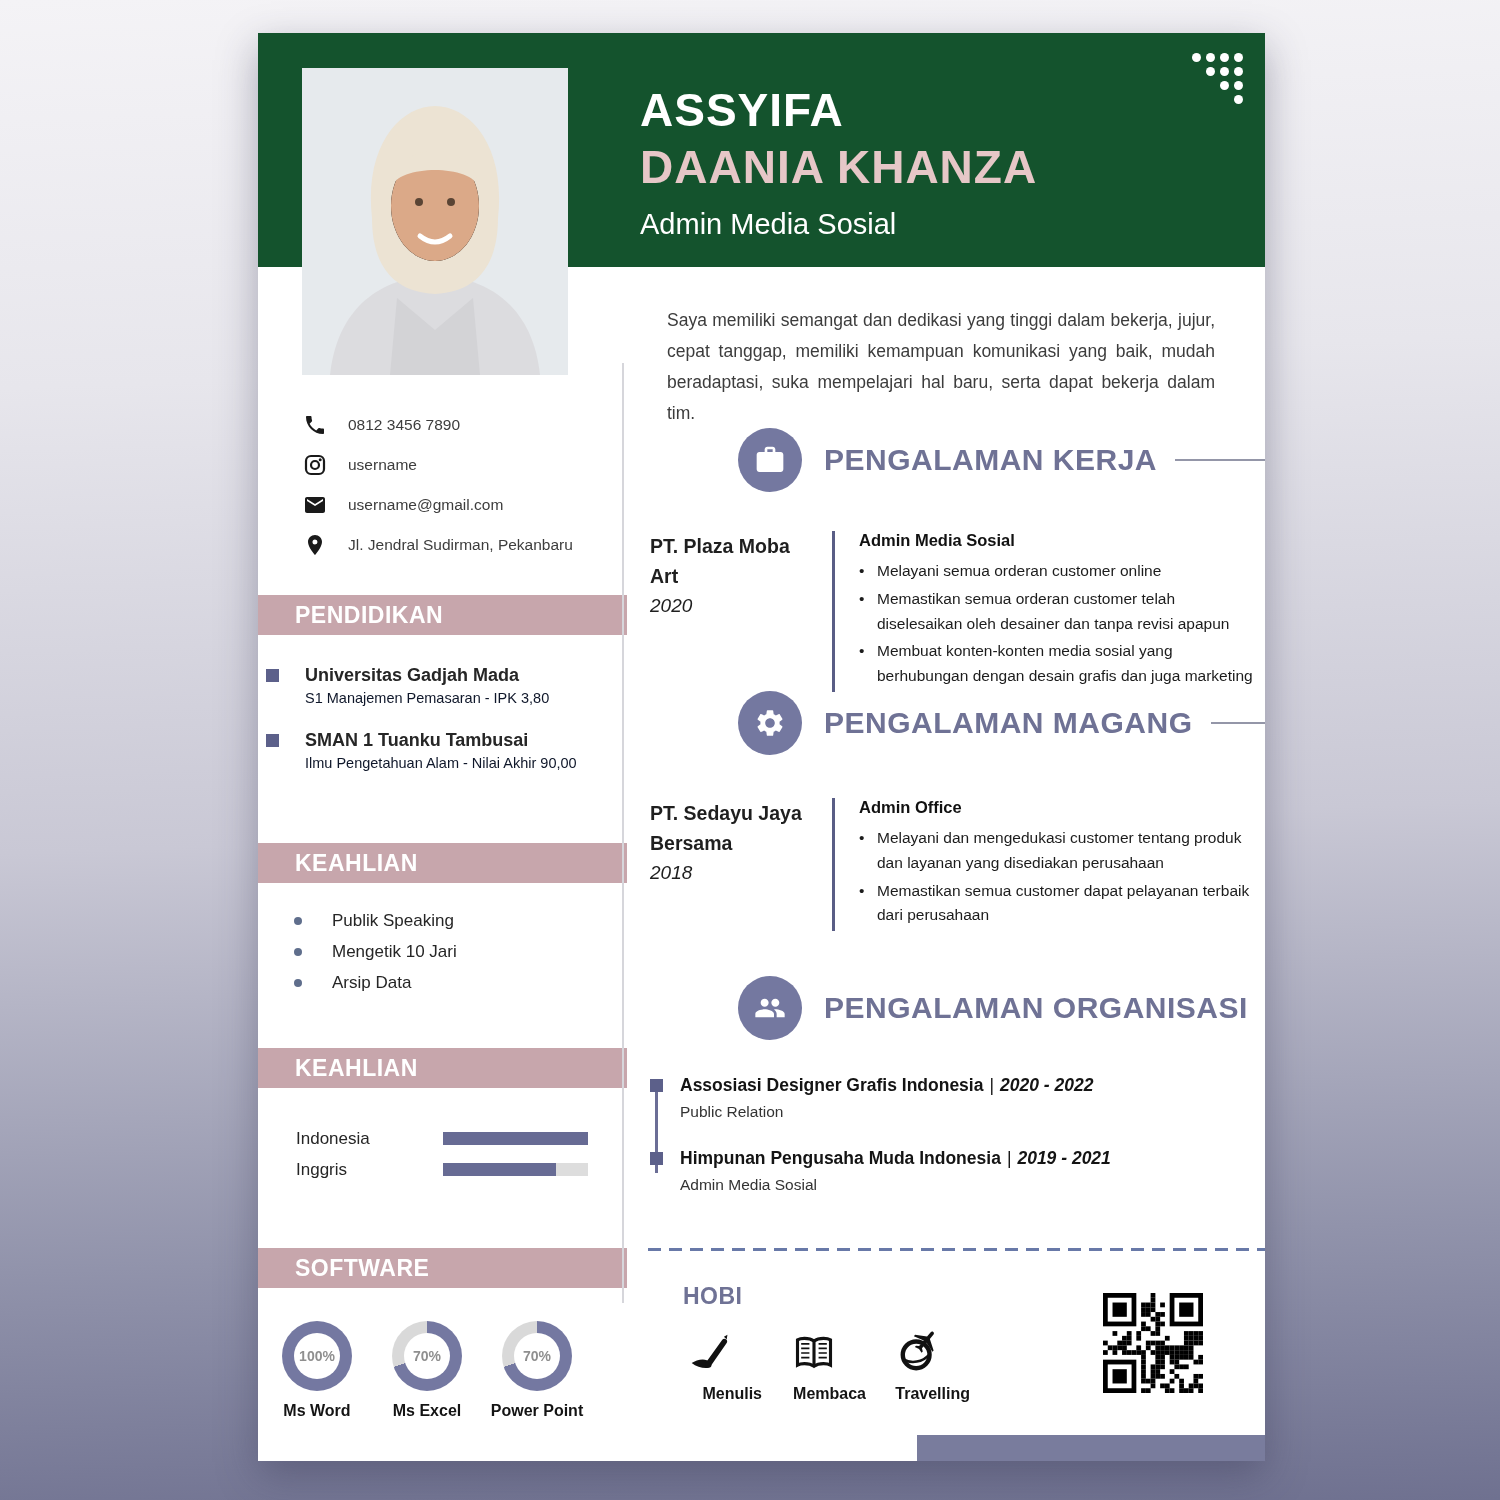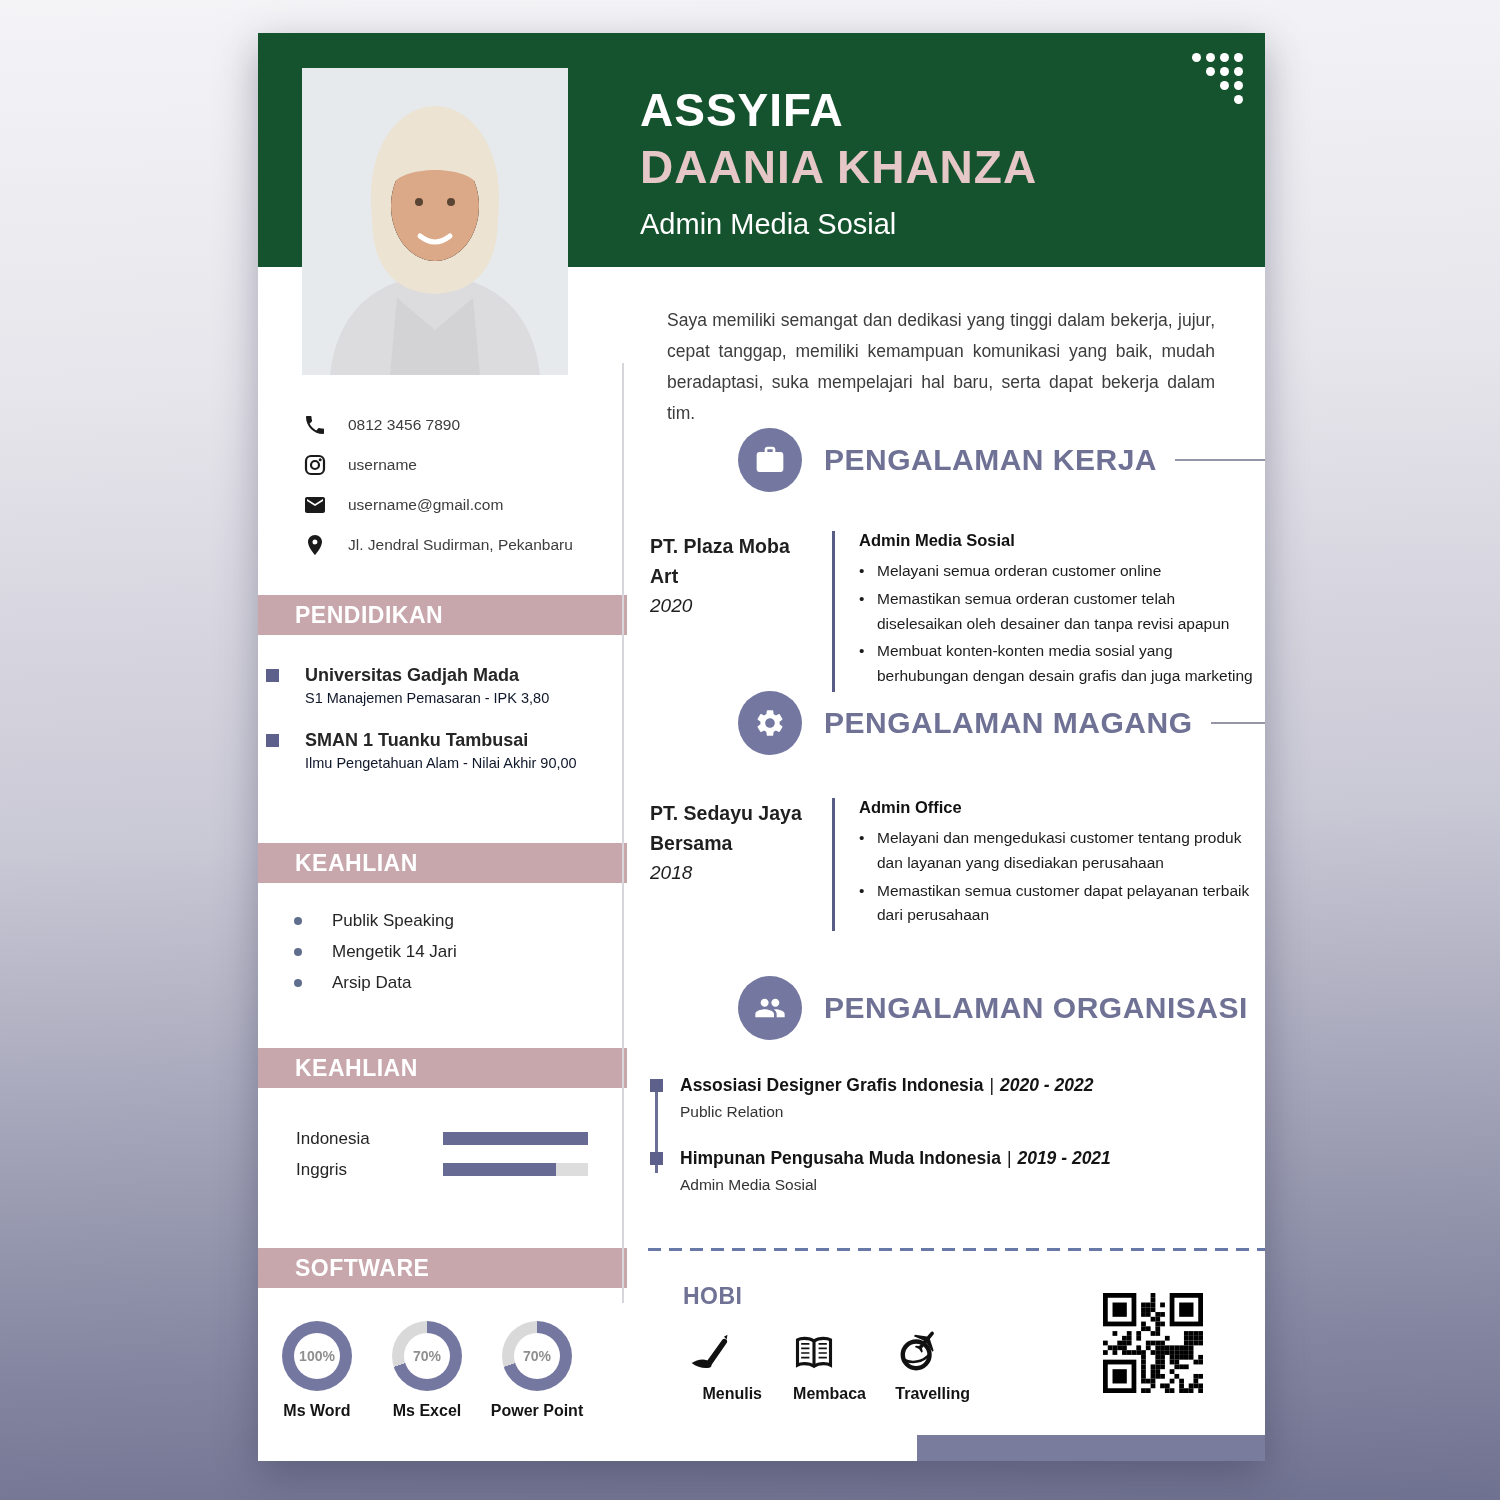--- a/index.html
+++ b/index.html
@@ -204,21 +204,21 @@
     </div>
   </div>
 
   <div class="skills">
     <div class="sk-row">
         <span class="dot"></span>
         <span class="sk-tx">Publik Speaking</span>
       </div>
     <div class="sk-row">
         <span class="dot"></span>
-        <span class="sk-tx">Mengetik 14 Jari</span>
+        <span class="sk-tx">Mengetik 10 Jari</span>
       </div>
     <div class="sk-row">
         <span class="dot"></span>
         <span class="sk-tx">Arsip Data</span>
       </div>
   </div>
 
   <div class="langs">
     <div class="lg-row">
       <span class="lg-name">Indonesia</span>

